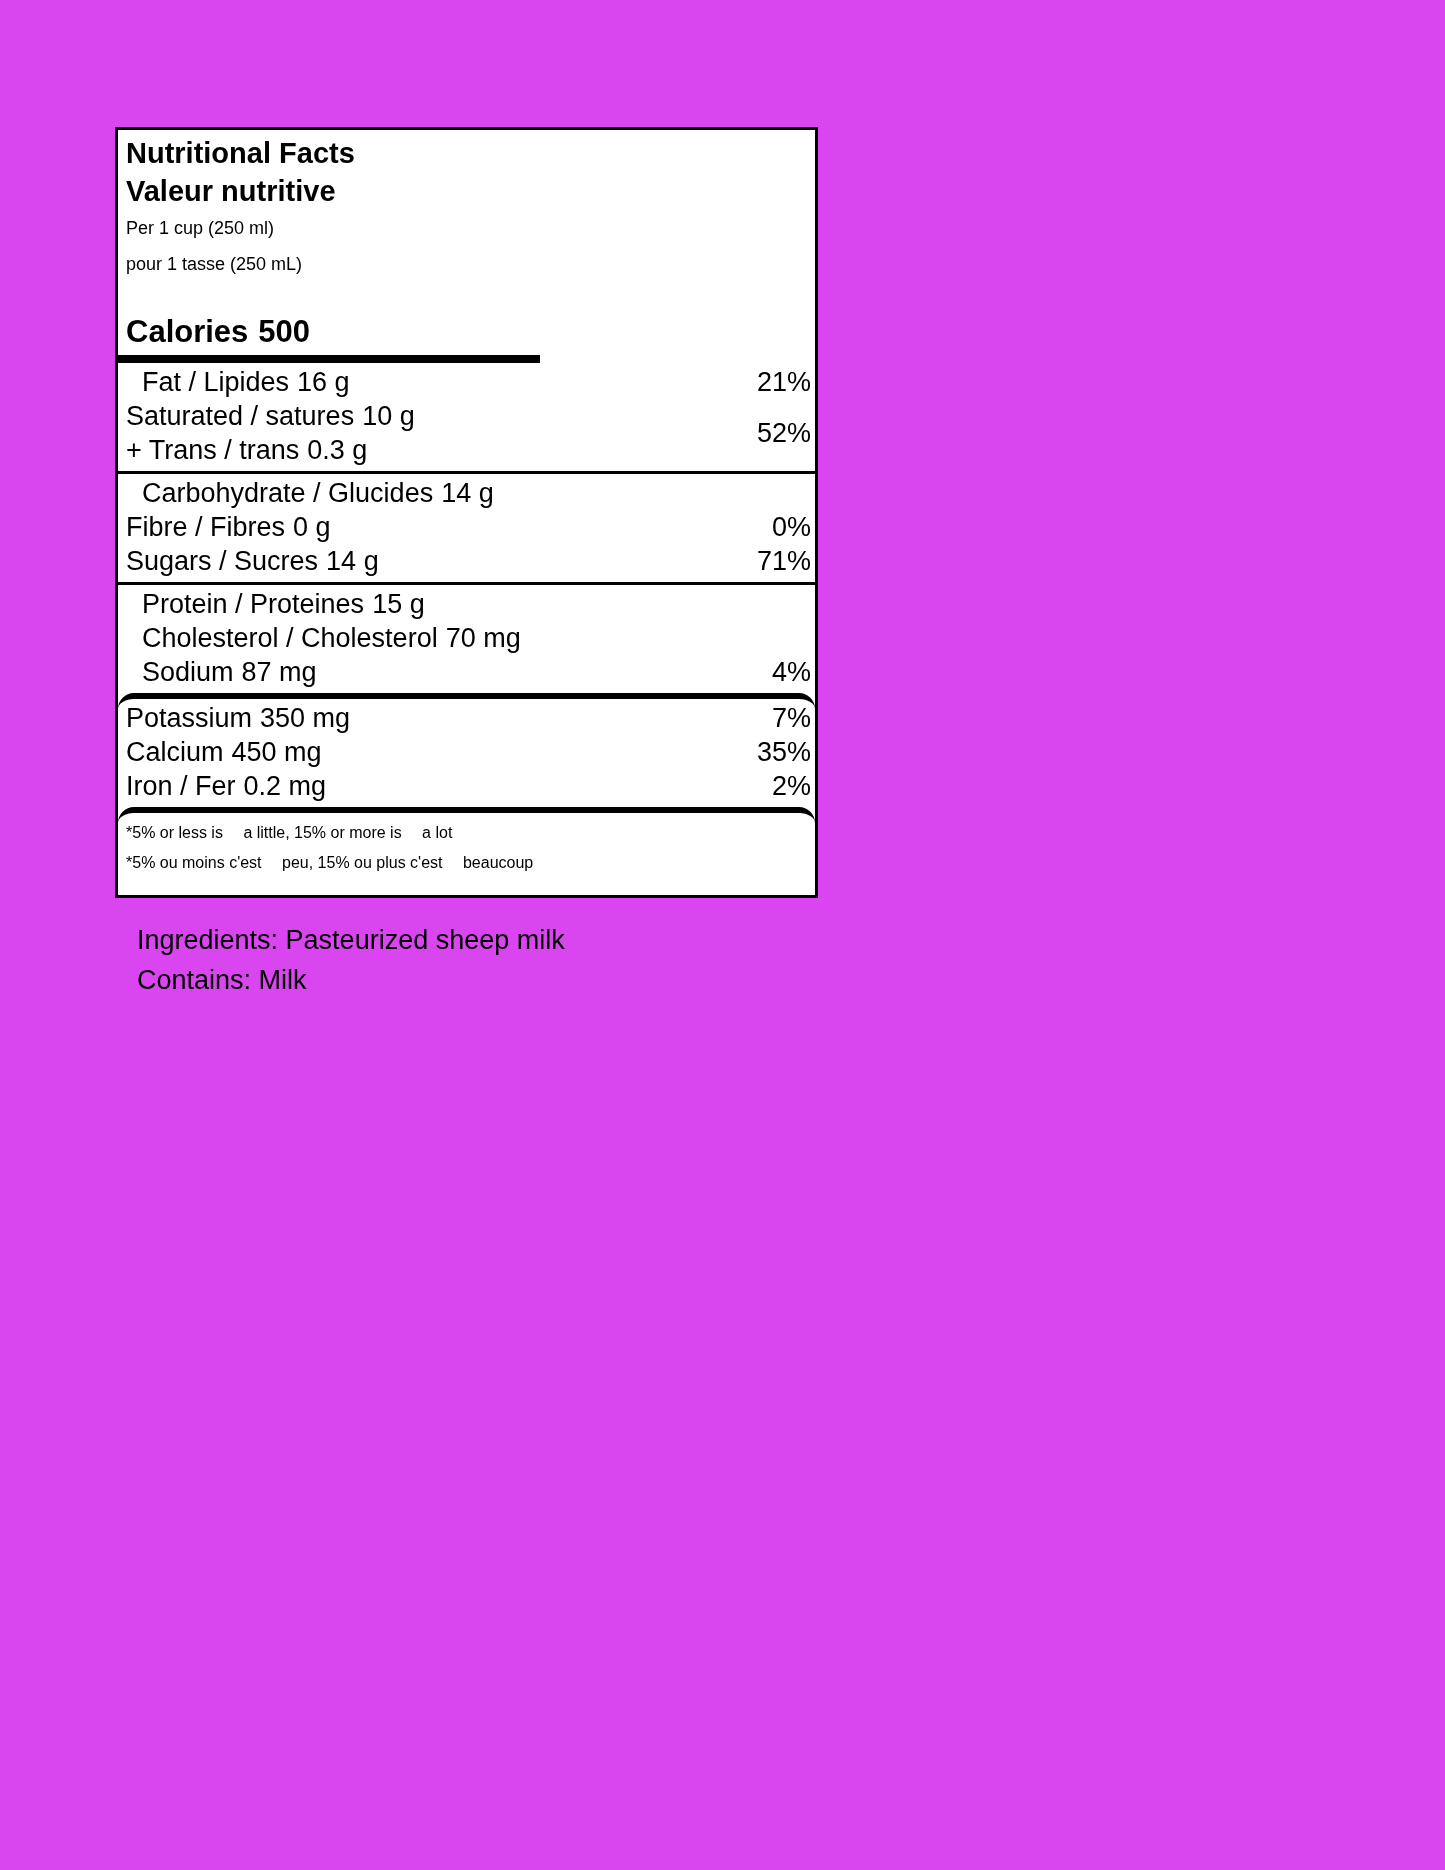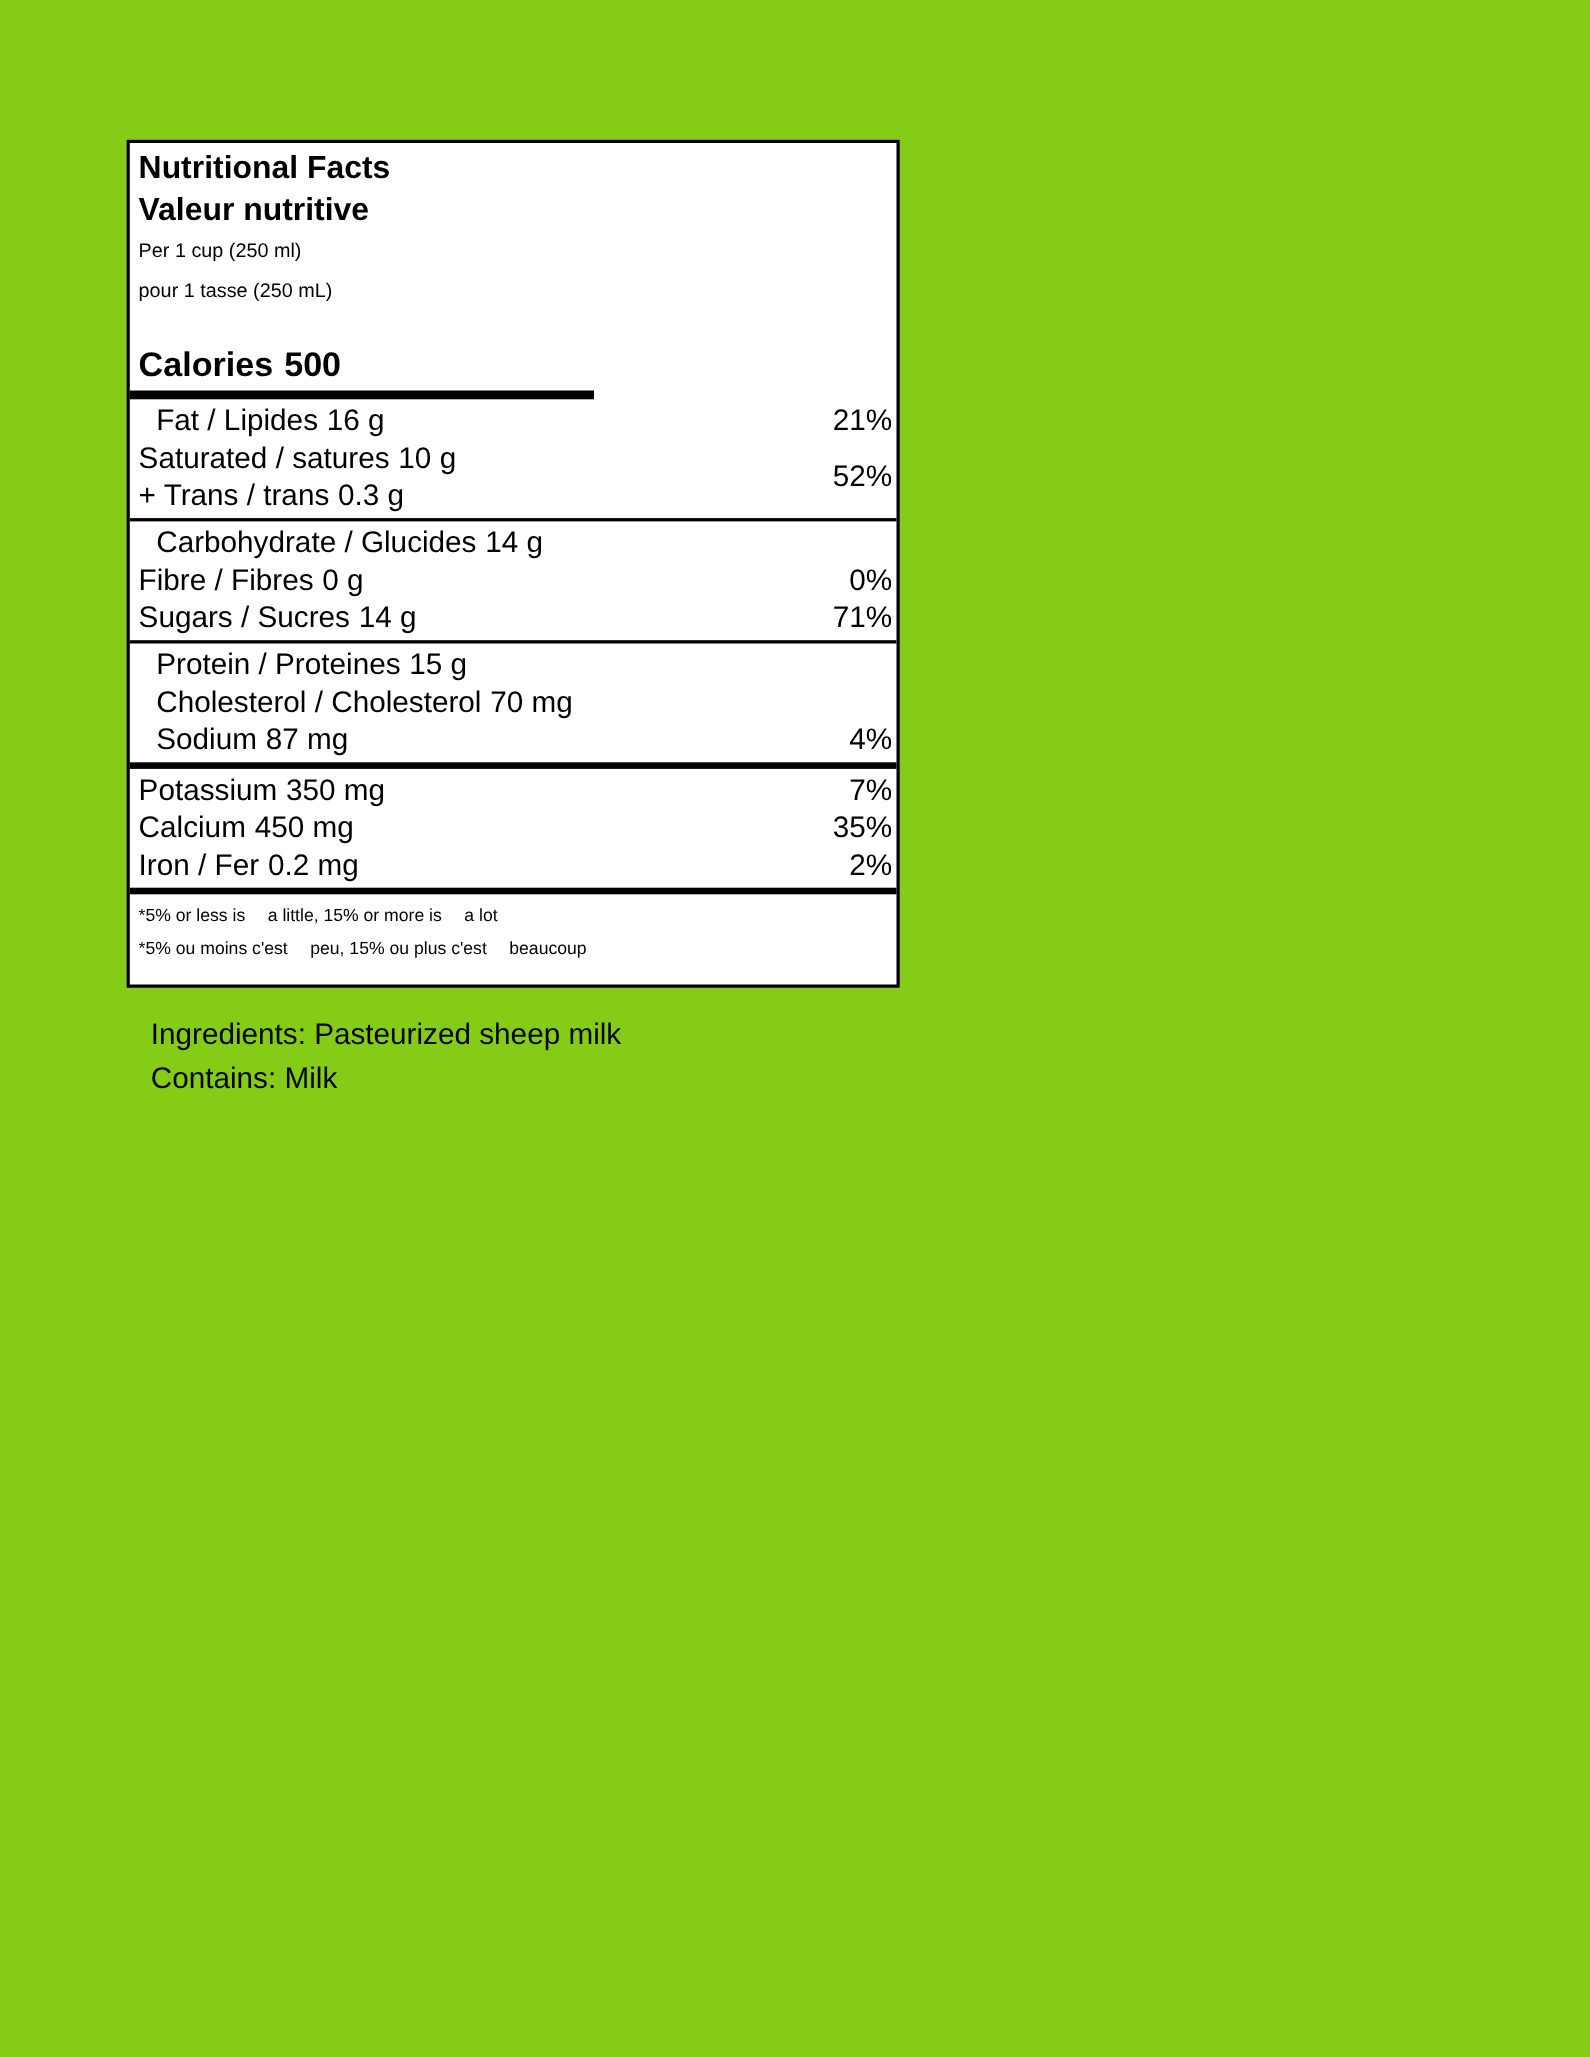--- a/index.html
+++ b/index.html
@@ -1,21 +1,21 @@
 <!DOCTYPE html>
 <html><head>
 <meta charset="utf-8">
 <style>
   html,body{margin:0;padding:0;}
   body{
     width:1445px;height:1870px;background:#ffffff;
     font-family:"Liberation Sans",sans-serif;color:#000000;
     -webkit-font-smoothing:antialiased;
   }
-  .sheet{position:relative;width:1445px;height:1870px;background:#84cc16;overflow:hidden;}
+  .sheet{position:relative;width:1445px;height:1870px;background:#d946ef;overflow:hidden;}
   .b{font-weight:normal;margin-left:16px;}
 
   .nf-box{
     position:absolute;left:115px;top:127px;width:697px;
     border:3px solid #000;background:#fff;box-sizing:content-box;
   }
   .nf-header{padding:4px 8px 0 8px;}
   .title{font-size:29px;line-height:38px;font-weight:bold;}
   .serv{font-size:18px;line-height:36px;}
 
@@ -24,21 +24,21 @@
     padding:32px 6px 2px 8px;
   }
   .cal{font-size:31px;font-weight:bold;line-height:36px;white-space:nowrap;}
   .cal .val{margin-left:10px;}
   .dv{font-size:27px;line-height:31px;text-align:center;}
 
   .cal-bar{width:422px;height:8px;background:#000;margin-top:3px;}
 
   .group{padding:2px 0 4px 0;}
   .sep-med{border-top:3px solid #000;}
-  .sep-thick{border-top:6px solid #000;}
+  .sep-thick{border-top:6px solid #000;border-radius:16px;}
 
   .row{
     display:flex;justify-content:space-between;align-items:flex-end;
     padding:0 4px 0 8px;font-size:27px;line-height:34px;
   }
   .lf{white-space:nowrap;}
   .amt{margin-left:8px;}
   .pct{text-align:right;}
 
   .subrow{display:flex;justify-content:center;padding-right:4px;}

